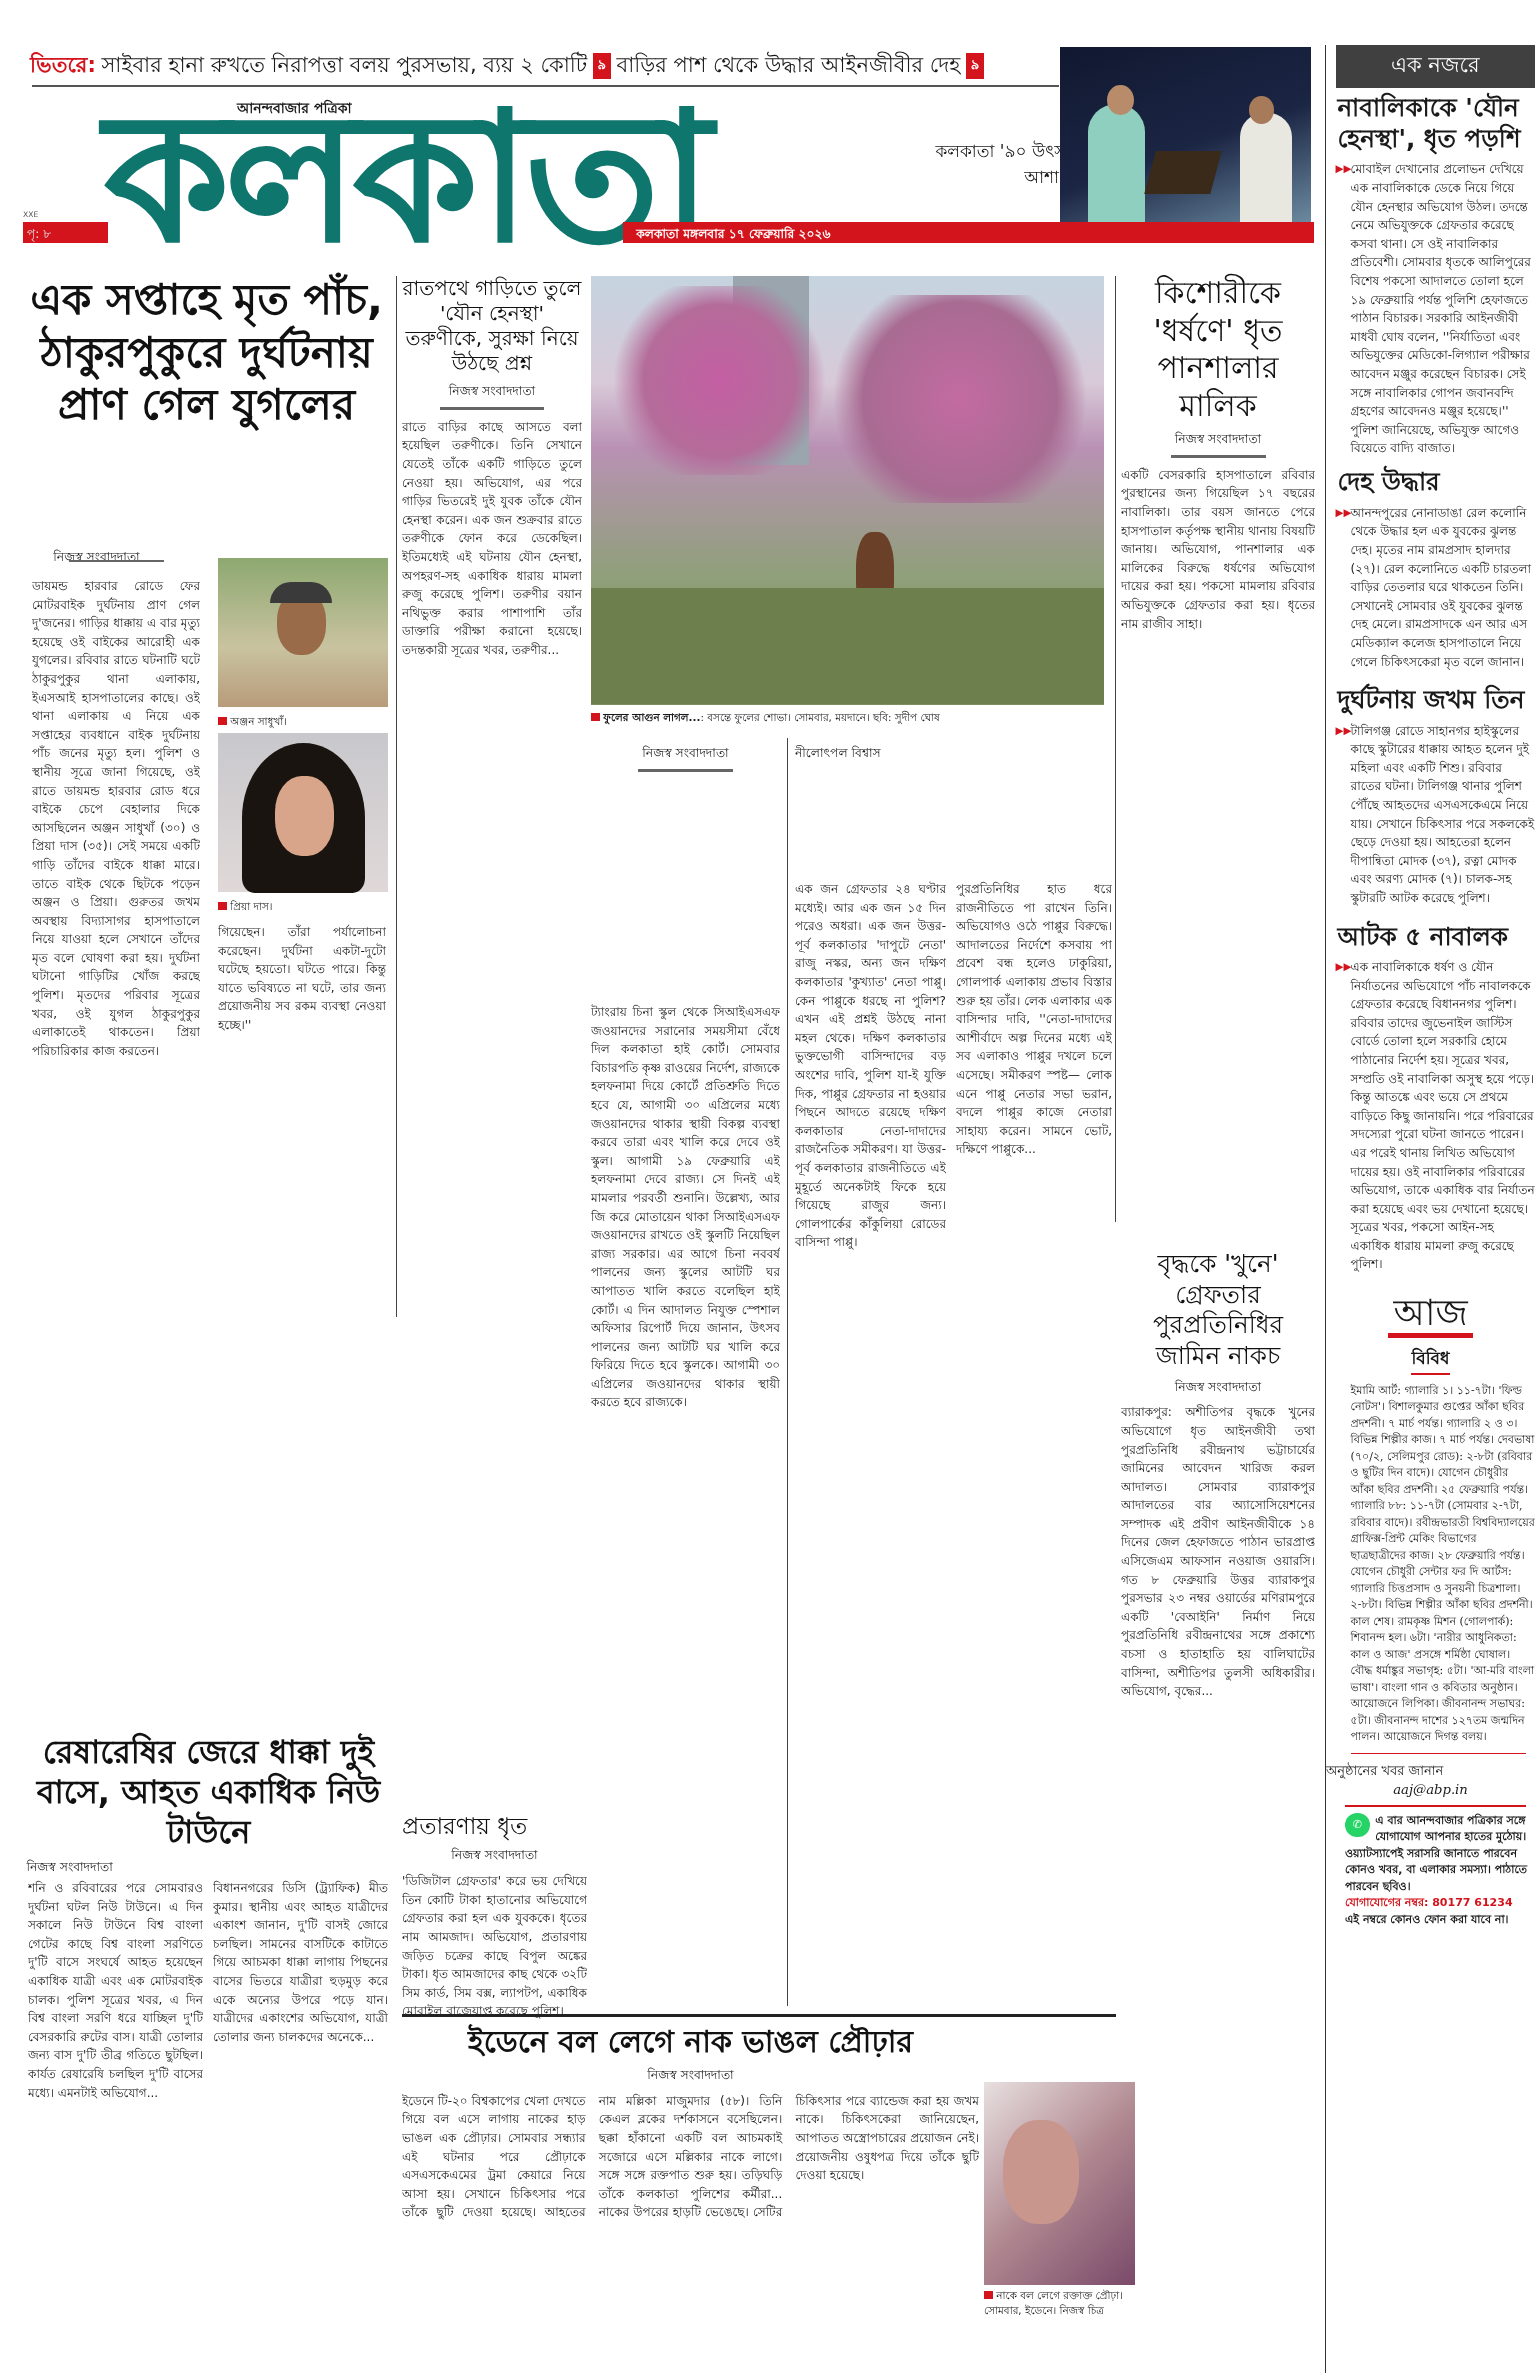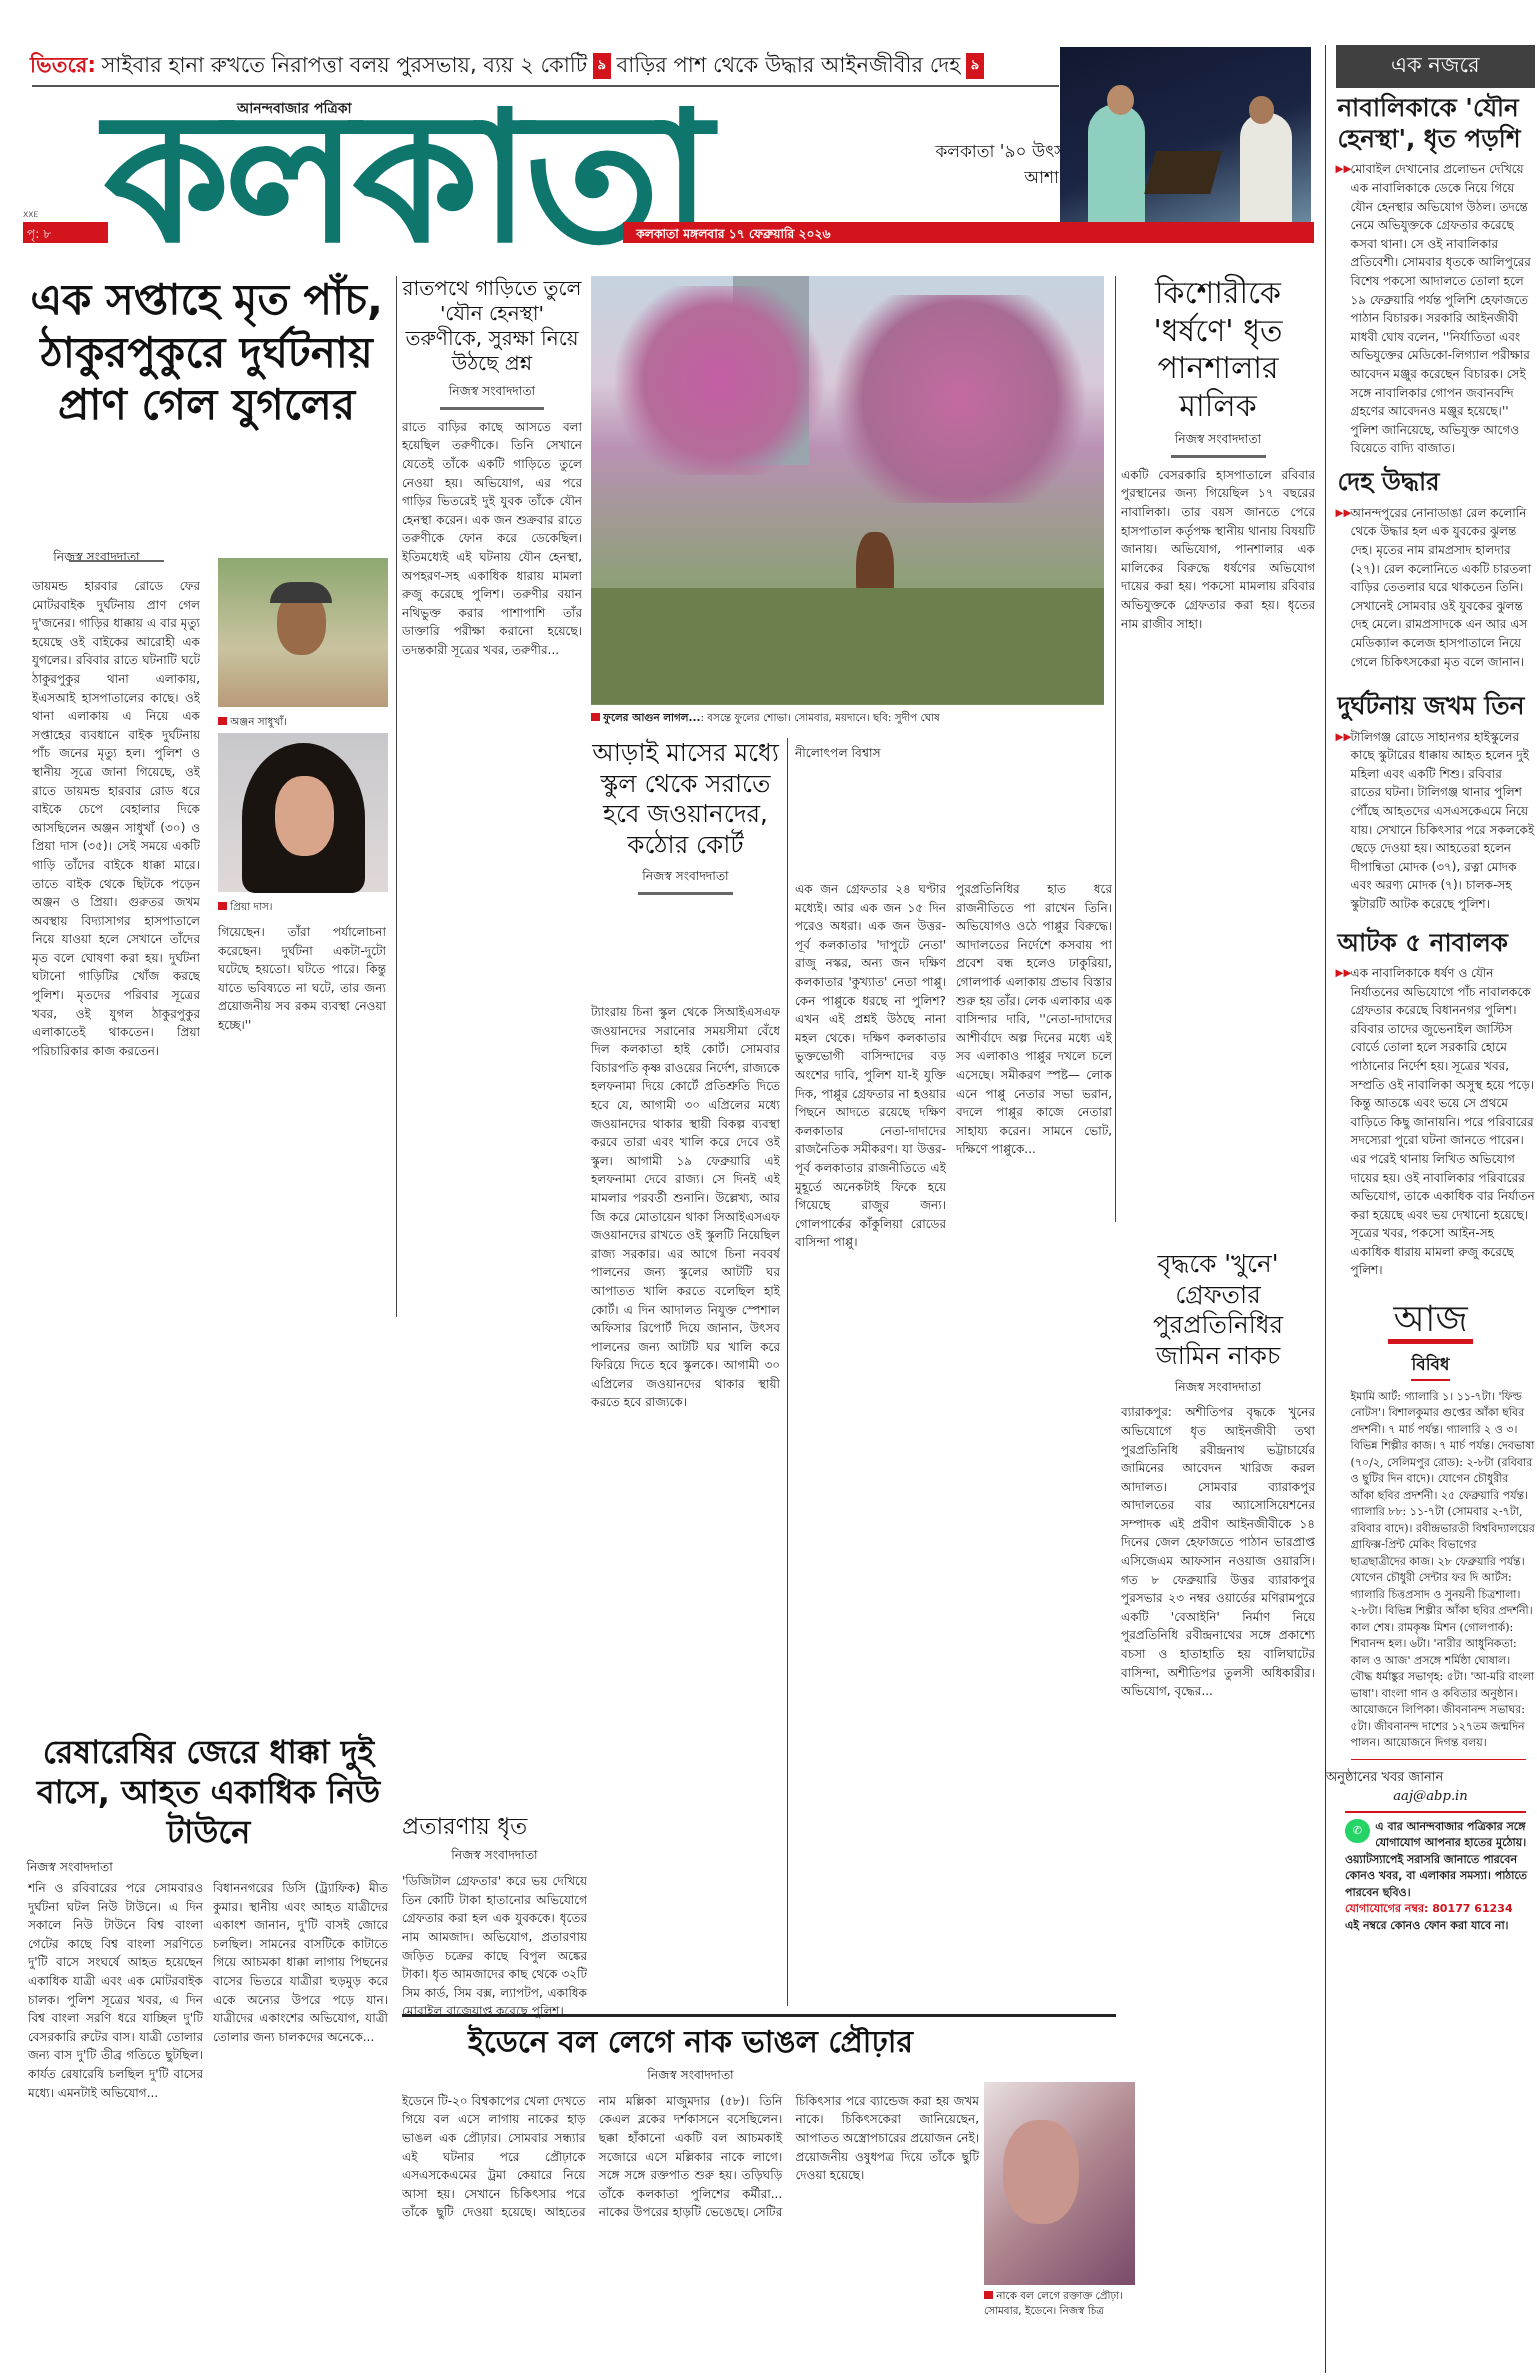--- a/index.html
+++ b/index.html
@@ -61,21 +61,21 @@
   <div style="position:absolute;left:189px;top:49px;width:24.6px;height:28px;background:#a77a5a;border-radius:50%"></div>
   <div style="position:absolute;left:90px;top:104px;width:66px;height:43px;background:#3a2a1a;transform:skewX(-15deg)"></div>
 </div>
 
 <div class="abs sidebar">
   <div class="sb-head">এক নজরে</div>
   <div class="sb-title">নাবালিকাকে 'যৌন হেনস্থা', ধৃত পড়শি</div>
   <div class="sb-text"><span class="arr">▶▶</span><span>মোবাইল দেখানোর প্রলোভন দেখিয়ে এক নাবালিকাকে ডেকে নিয়ে গিয়ে যৌন হেনস্থার অভিযোগ উঠল। তদন্তে নেমে অভিযুক্তকে গ্রেফতার করেছে কসবা থানা। সে ওই নাবালিকার প্রতিবেশী। সোমবার ধৃতকে আলিপুরের বিশেষ পকসো আদালতে তোলা হলে ১৯ ফেব্রুয়ারি পর্যন্ত পুলিশি হেফাজতে পাঠান বিচারক। সরকারি আইনজীবী মাধবী ঘোষ বলেন, ''নির্যাতিতা এবং অভিযুক্তের মেডিকো-লিগ্যাল পরীক্ষার আবেদন মঞ্জুর করেছেন বিচারক। সেই সঙ্গে নাবালিকার গোপন জবানবন্দি গ্রহণের আবেদনও মঞ্জুর হয়েছে।'' পুলিশ জানিয়েছে, অভিযুক্ত আগেও বিয়েতে বাদ্যি বাজাত।</span></div>
   <div class="sb-title" style="margin-top:9.5px">দেহ উদ্ধার</div>
   <div class="sb-text"><span class="arr">▶▶</span><span>আনন্দপুরের নোনাডাঙা রেল কলোনি থেকে উদ্ধার হল এক যুবকের ঝুলন্ত দেহ। মৃতের নাম রামপ্রসাদ হালদার (২৭)। রেল কলোনিতে একটি চারতলা বাড়ির তেতলার ঘরে থাকতেন তিনি। সেখানেই সোমবার ওই যুবকের ঝুলন্ত দেহ মেলে। রামপ্রসাদকে এন আর এস মেডিক্যাল কলেজ হাসপাতালে নিয়ে গেলে চিকিৎসকেরা মৃত বলে জানান।</span></div>
-  <div class="sb-title" style="margin-top:20px">দুর্ঘটনায় জখম তিন</div>
+  <div class="sb-title" style="margin-top:14px">দুর্ঘটনায় জখম তিন</div>
   <div class="sb-text"><span class="arr">▶▶</span><span>টালিগঞ্জ রোডে সাহানগর হাইস্কুলের কাছে স্কুটারের ধাক্কায় আহত হলেন দুই মহিলা এবং একটি শিশু। রবিবার রাতের ঘটনা। টালিগঞ্জ থানার পুলিশ পৌঁছে আহতদের এসএসকেএমে নিয়ে যায়। সেখানে চিকিৎসার পরে সকলকেই ছেড়ে দেওয়া হয়। আহতেরা হলেন দীপান্বিতা মোদক (৩৭), রত্না মোদক এবং অরণ্য মোদক (৭)। চালক-সহ স্কুটারটি আটক করেছে পুলিশ।</span></div>
   <div class="sb-title" style="margin-top:14px">আটক ৫ নাবালক</div>
   <div class="sb-text"><span class="arr">▶▶</span><span>এক নাবালিকাকে ধর্ষণ ও যৌন নির্যাতনের অভিযোগে পাঁচ নাবালককে গ্রেফতার করেছে বিধাননগর পুলিশ। রবিবার তাদের জুভেনাইল জাস্টিস বোর্ডে তোলা হলে সরকারি হোমে পাঠানোর নির্দেশ হয়। সূত্রের খবর, সম্প্রতি ওই নাবালিকা অসুস্থ হয়ে পড়ে। কিন্তু আতঙ্কে এবং ভয়ে সে প্রথমে বাড়িতে কিছু জানায়নি। পরে পরিবারের সদস্যেরা পুরো ঘটনা জানতে পারেন। এর পরেই থানায় লিখিত অভিযোগ দায়ের হয়। ওই নাবালিকার পরিবারের অভিযোগ, তাকে একাধিক বার নির্যাতন করা হয়েছে এবং ভয় দেখানো হয়েছে। সূত্রের খবর, পকসো আইন-সহ একাধিক ধারায় মামলা রুজু করেছে পুলিশ।</span></div>
 
   <div style="text-align:center;margin-top:21px">
     <div style="font-size:36px;line-height:1">আজ</div>
     <div style="width:85px;height:4.7px;background:#d4141c;margin:1.9px auto 7.6px"></div>
     <div style="font-size:17px;font-weight:bold;display:inline-block;border-bottom:2.8px solid #d4141c">বিবিধ</div>
   </div>
   <div style="font-size:11px;line-height:1.5;margin:7.6px 0 0 24.6px;font-family:'DejaVu Serif',serif">ইমামি আর্ট: গ্যালারি ১। ১১-৭টা। 'ফিল্ড নোটস'। বিশালকুমার গুপ্তের আঁকা ছবির প্রদর্শনী। ৭ মার্চ পর্যন্ত। গ্যালারি ২ ও ৩। বিভিন্ন শিল্পীর কাজ। ৭ মার্চ পর্যন্ত। দেবভাষা (৭০/২, সেলিমপুর রোড): ২-৮টা (রবিবার ও ছুটির দিন বাদে)। যোগেন চৌধুরীর আঁকা ছবির প্রদর্শনী। ২৫ ফেব্রুয়ারি পর্যন্ত। গ্যালারি ৮৮: ১১-৭টা (সোমবার ২-৭টা, রবিবার বাদে)। রবীন্দ্রভারতী বিশ্ববিদ্যালয়ের গ্রাফিক্স-প্রিন্ট মেকিং বিভাগের ছাত্রছাত্রীদের কাজ। ২৮ ফেব্রুয়ারি পর্যন্ত। যোগেন চৌধুরী সেন্টার ফর দি আর্টস: গ্যালারি চিত্তপ্রসাদ ও সুনয়নী চিত্রশালা। ২-৮টা। বিভিন্ন শিল্পীর আঁকা ছবির প্রদর্শনী। কাল শেষ। রামকৃষ্ণ মিশন (গোলপার্ক): শিবানন্দ হল। ৬টা। 'নারীর আধুনিকতা: কাল ও আজ' প্রসঙ্গে শর্মিষ্ঠা ঘোষাল। বৌদ্ধ ধর্মাঙ্কুর সভাগৃহ: ৫টা। 'আ-মরি বাংলা ভাষা'। বাংলা গান ও কবিতার অনুষ্ঠান। আয়োজনে লিপিকা। জীবনানন্দ সভাঘর: ৫টা। জীবনানন্দ দাশের ১২৭তম জন্মদিন পালন। আয়োজনে দিগন্ত বলয়।</div>
@@ -132,21 +132,20 @@
 <div class="abs col-rule" style="left:1115px;top:276px;height:946px"></div>
 
 <div class="abs" style="left:1121px;top:274px;width:194px">
   <div class="hl" style="font-size:30px;font-weight:normal">কিশোরীকে 'ধর্ষণে' ধৃত পানশালার মালিক</div>
   <div class="byline">নিজস্ব সংবাদদাতা</div>
   <div class="byline-rule" style="width:95px"></div>
   <div class="body" style="height:729px;overflow:hidden">একটি বেসরকারি হাসপাতালে রবিবার পুরস্থানের জন্য গিয়েছিল ১৭ বছরের নাবালিকা। তার বয়স জানতে পেরে হাসপাতাল কর্তৃপক্ষ স্থানীয় থানায় বিষয়টি জানায়। অভিযোগ, পানশালার এক মালিকের বিরুদ্ধে ধর্ষণের অভিযোগ দায়ের করা হয়। পকসো মামলায় রবিবার অভিযুক্তকে গ্রেফতার করা হয়। ধৃতের নাম রাজীব সাহা।</div>
 </div>
 
 <div class="abs" style="left:591px;top:738px;width:189px">
-  <div class="hl" style="font-size:24.6px;font-weight:normal">আড়াই মাসের মধ্যে স্কুল থেকে সরাতে হবে জওয়ানদের, কঠোর কোর্ট</div>
   <div class="byline">নিজস্ব সংবাদদাতা</div>
   <div class="byline-rule" style="width:95px"></div>
 </div>
 <div class="abs body" style="left:591px;top:1003px;width:189px;height:1003px;overflow:hidden">ট্যাংরায় চিনা স্কুল থেকে সিআইএসএফ জওয়ানদের সরানোর সময়সীমা বেঁধে দিল কলকাতা হাই কোর্ট। সোমবার বিচারপতি কৃষ্ণ রাওয়ের নির্দেশ, রাজ্যকে হলফনামা দিয়ে কোর্টে প্রতিশ্রুতি দিতে হবে যে, আগামী ৩০ এপ্রিলের মধ্যে জওয়ানদের থাকার স্থায়ী বিকল্প ব্যবস্থা করবে তারা এবং খালি করে দেবে ওই স্কুল। আগামী ১৯ ফেব্রুয়ারি এই হলফনামা দেবে রাজ্য। সে দিনই এই মামলার পরবর্তী শুনানি। উল্লেখ্য, আর জি করে মোতায়েন থাকা সিআইএসএফ জওয়ানদের রাখতে ওই স্কুলটি নিয়েছিল রাজ্য সরকার। এর আগে চিনা নববর্ষ পালনের জন্য স্কুলের আটটি ঘর আপাতত খালি করতে বলেছিল হাই কোর্ট। এ দিন আদালত নিযুক্ত স্পেশাল অফিসার রিপোর্ট দিয়ে জানান, উৎসব পালনের জন্য আটটি ঘর খালি করে ফিরিয়ে দিতে হবে স্কুলকে। আগামী ৩০ এপ্রিলের জওয়ানদের থাকার স্থায়ী করতে হবে রাজ্যকে।</div>
 
 <div class="abs col-rule" style="left:787px;top:738px;height:1268px"></div>
 
 <div class="abs" style="left:795px;top:738px;width:317px">
   <div class="byline" style="text-align:left">নীলোৎপল বিশ্বাস</div>
 </div>

